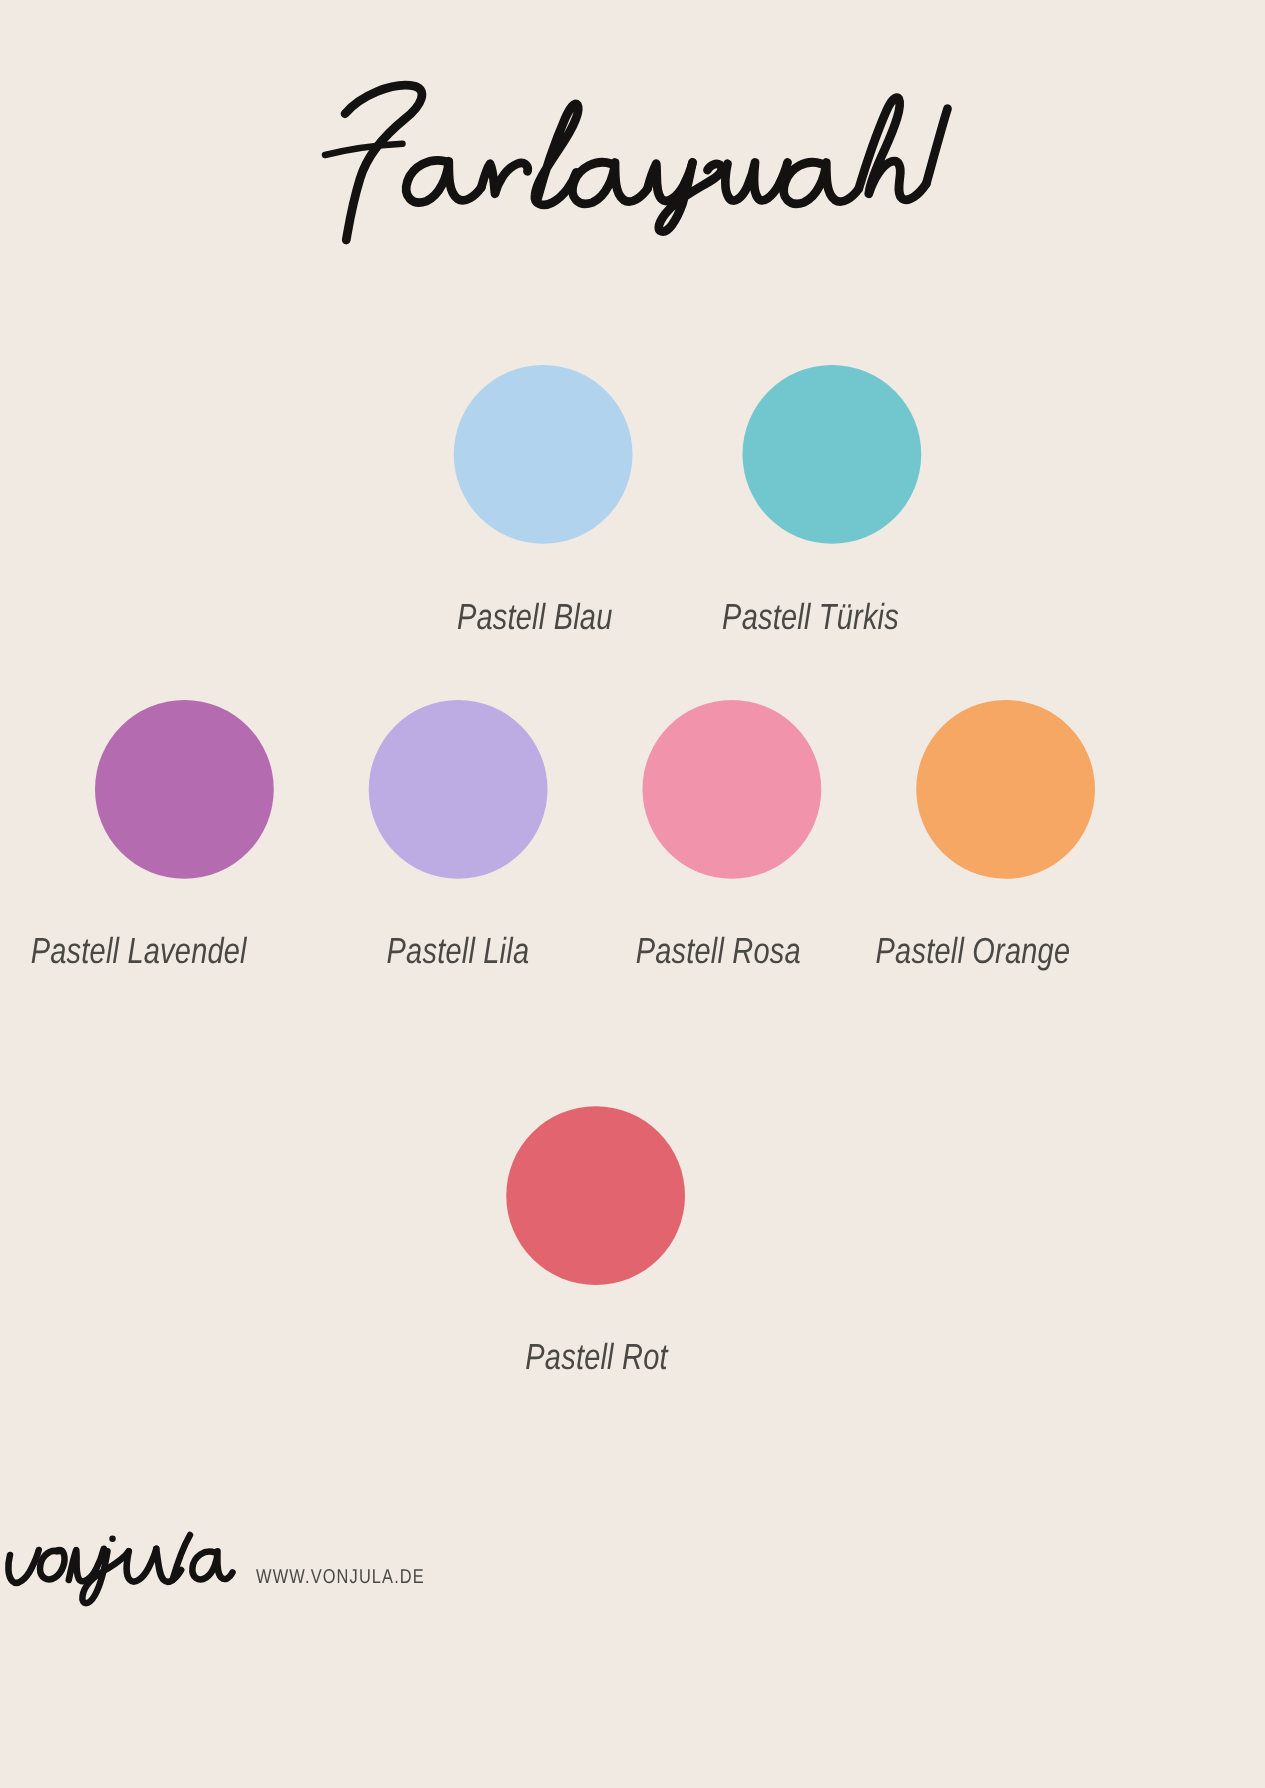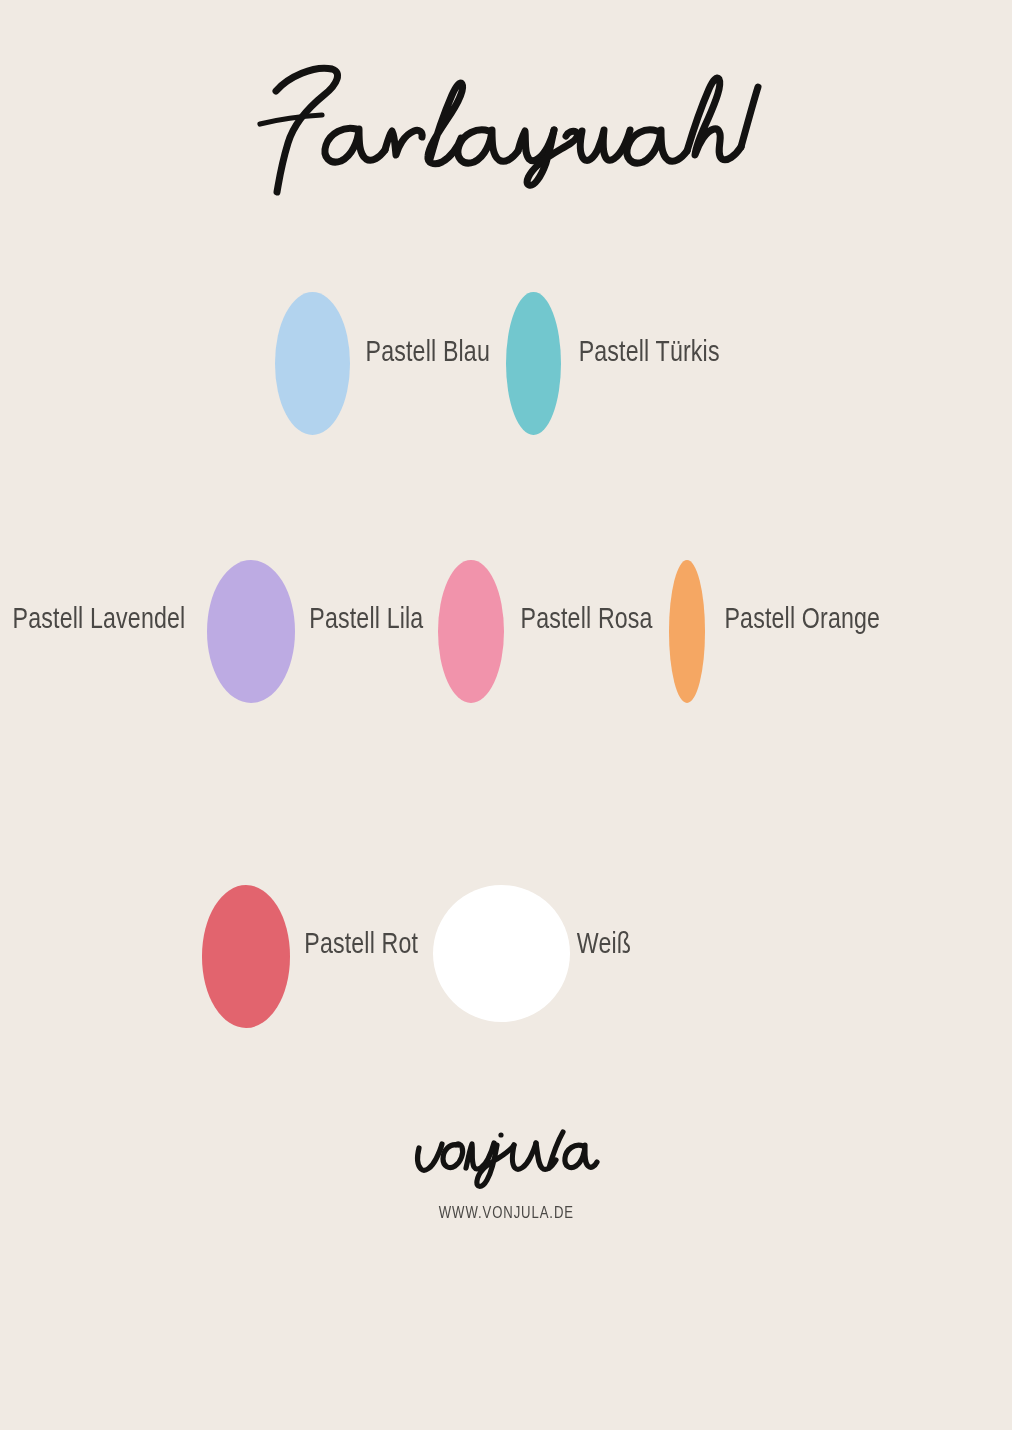--- a/index.html
+++ b/index.html
@@ -57,22 +57,23 @@
     justify-content: center;
     align-items: flex-start;
   }
   .row-1 { position: absolute; top: 292px; left: 0; width: 1012px; }
   .row-2 { position: absolute; top: 560px; left: 0; width: 876px; }
   .row-3 { position: absolute; top: 885px; left: 0; width: 865px; }
 
   .cell {
     width: 231px;
     display: flex;
-    flex-direction: row;
-    align-items: flex-start;
+    flex-direction: column;
+    align-items: flex-end;
+    font-style: italic;
   }
 
   .dot {
     border-radius: 50%;
     display: block;
   }
   .dot-lg { width: 143px; height: 143px; }
   .dot-md { width: 137px; height: 137px; }
 
   .swatch-label {
@@ -86,24 +87,24 @@
     transform: scaleX(0.80);
     transform-origin: center top;
   }
   .row-2 .swatch-label { margin-top: 42px; }
   .row-3 .swatch-label { margin-top: 42px; }
 
   
   .footer {
     position: absolute;
     left: 0;
-    top: 1128px;
-    width: 1012px;
-    display: flex;
-    flex-direction: column;
+    top: 1224px;
+    width: 1012px;
+    display: flex;
+    flex-direction: row;
     align-items: center;
   }
   .brand-svg { display: block; }
   .brand-url {
     margin-top: 14px;
     font-family: "Liberation Sans", sans-serif;
     font-size: 16px;
     font-weight: 300;
     letter-spacing: 1.1px;
     color: #4a4845;
@@ -188,24 +189,20 @@
       <span class="dot dot-lg" style="background:#f5a763"></span>
       <span class="swatch-label">Pastell Orange</span>
     </div>
   </div>
 
   <div class="row row-3">
     <div class="cell">
       <span class="dot dot-lg" style="background:#e2646e"></span>
       <span class="swatch-label">Pastell Rot</span>
     </div>
-    <div class="cell">
-      <span class="dot dot-md" style="background:#ffffff"></span>
-      <span class="swatch-label">Weiß</span>
-    </div>
   </div>
 
   <div class="footer">
     <svg class="brand-svg" width="190" height="62" viewBox="0 0 190 62" aria-label="vonjula">
       <title>vonjula</title>
 
       <path class="script-path-thin" d="M8 20 C6 28, 6 37, 10 41 C14 45, 21 39, 25 31
             C28 25, 30 20, 31 16"></path>
 
       <path class="script-path-thin" d="M47 17 C39 15, 32 22, 32 31 C32 38, 38 42, 44 38

